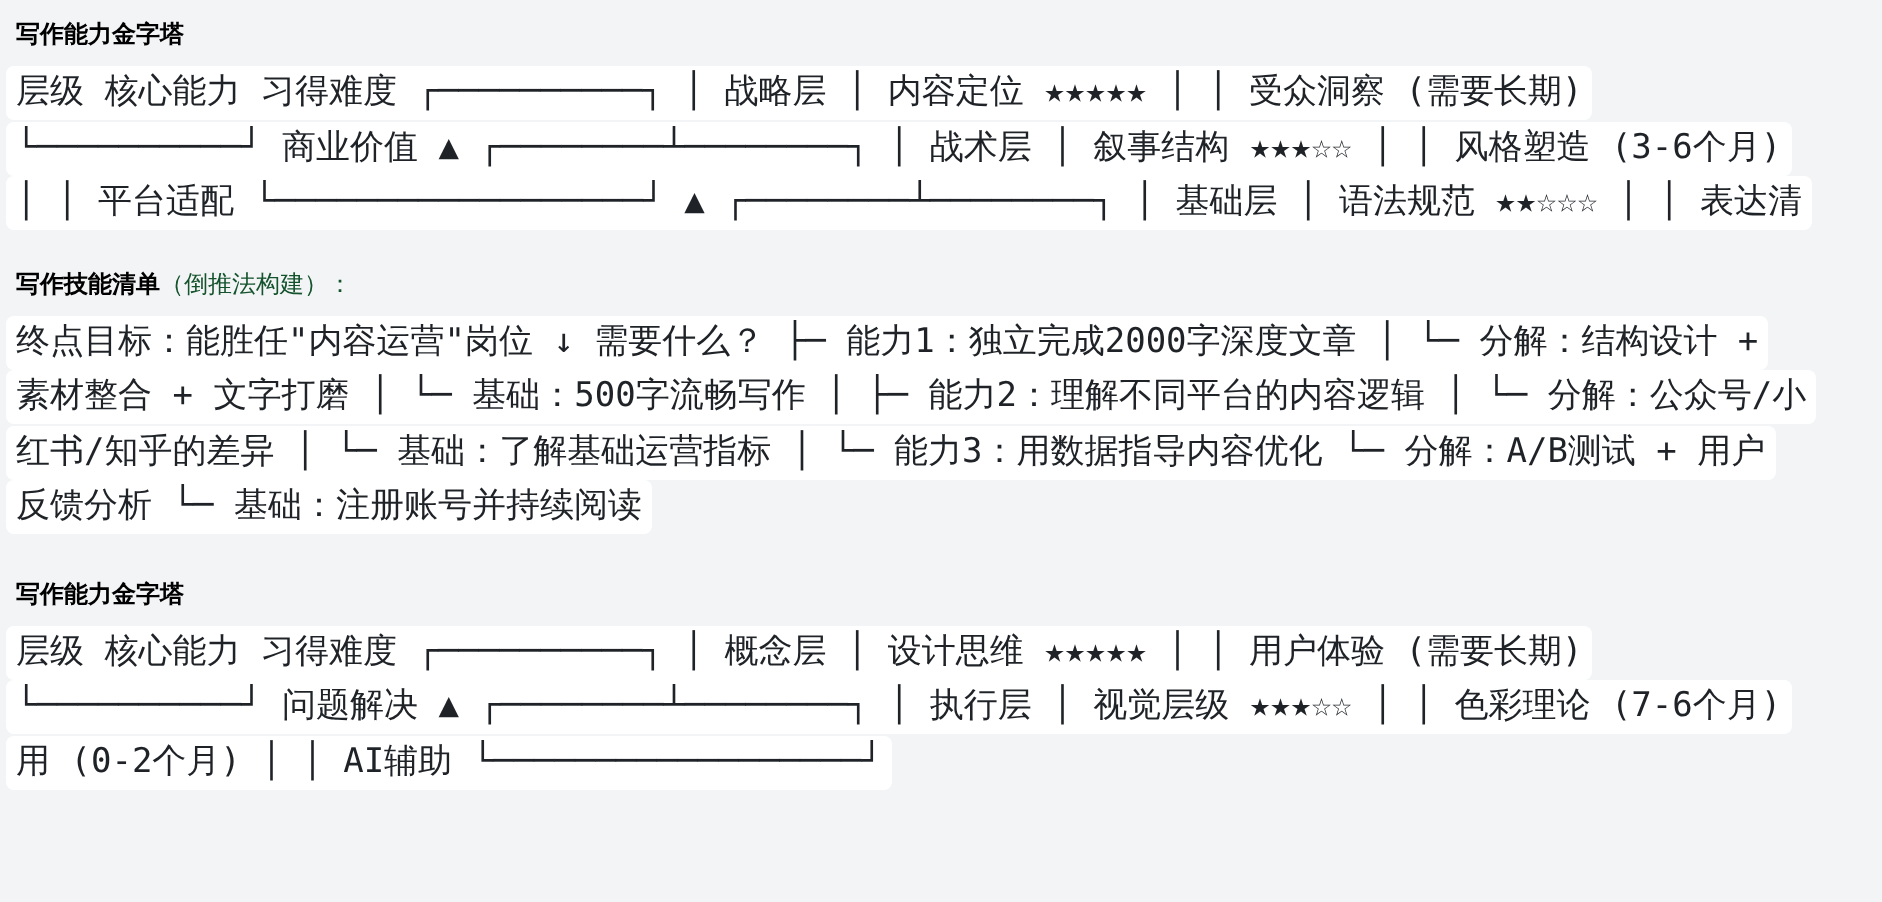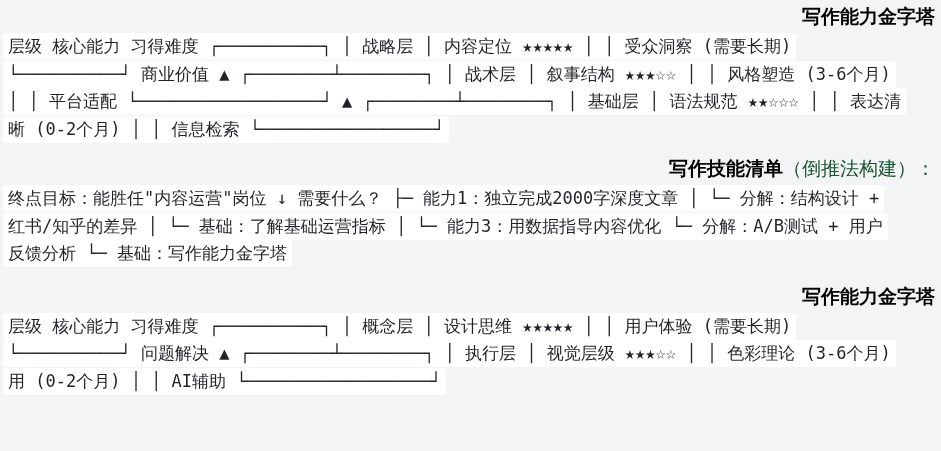--- a/index.html
+++ b/index.html
@@ -9,25 +9,24 @@
     height: 451px;
     background: #f3f4f6;
     overflow: hidden;
   }
   .doc {
     padding: 4px 6px 0 3px;
   }
   .sec-heading {
     margin: 15px 0 5px 5px;
     font-family: "Liberation Sans", "DejaVu Sans", sans-serif;
-    font-size: 19px;
+    font-size: 12px;
     line-height: 22px;
     color: #000000;
     white-space: pre;
-    text-align: right;
   }
   .sec-heading .h-bold { font-weight: 700; }
   .sec-heading .h-reg  { font-weight: 400; color: #14532d; }
   .section:first-child .sec-heading { margin-top: 2px; }
   .section-3 .sec-heading { margin-top: 18px; }
   .line {
     height: 27.5px;
     line-height: 27.5px;
     white-space: pre;
   }
@@ -43,30 +42,30 @@
 </head>
 <body>
 
 <div class="doc">
 
   <div class="section section-1">
     <div class="sec-heading"><span class="h-bold">写作能力金字塔</span><span class="h-reg"></span></div>
     <div class="line"><span class="hl">层级 核心能力 习得难度 ┌──────────┐ │ 战略层 │ 内容定位 ★★★★★ │ │ 受众洞察 (需要长期)</span></div>
     <div class="line"><span class="hl">└──────────┘ 商业价值 ▲ ┌────────┴────────┐ │ 战术层 │ 叙事结构 ★★★☆☆ │ │ 风格塑造 (3-6个月)</span></div>
     <div class="line"><span class="hl">│ │ 平台适配 └──────────────────┘ ▲ ┌────────┴────────┐ │ 基础层 │ 语法规范 ★★☆☆☆ │ │ 表达清</span></div>
-    <div class="line"><span class="hl">晰 (0-2个月) │ │ 信息检索 └─────────────────┘</span></div>
   </div>
 
   <div class="section section-2">
     <div class="sec-heading"><span class="h-bold">写作技能清单</span><span class="h-reg">（倒推法构建）：</span></div>
     <div class="line"><span class="hl">终点目标：能胜任"内容运营"岗位 ↓ 需要什么？ ├─ 能力1：独立完成2000字深度文章 │ └─ 分解：结构设计 +</span></div>
+    <div class="line"><span class="hl">素材整合 + 文字打磨 │ └─ 基础：500字流畅写作 │ ├─ 能力2：理解不同平台的内容逻辑 │ └─ 分解：公众号/小</span></div>
     <div class="line"><span class="hl">红书/知乎的差异 │ └─ 基础：了解基础运营指标 │ └─ 能力3：用数据指导内容优化 └─ 分解：A/B测试 + 用户</span></div>
-    <div class="line"><span class="hl">反馈分析 └─ 基础：写作能力金字塔</span></div>
+    <div class="line"><span class="hl">反馈分析 └─ 基础：注册账号并持续阅读</span></div>
   </div>
 
   <div class="section section-3">
     <div class="sec-heading"><span class="h-bold">写作能力金字塔</span><span class="h-reg"></span></div>
     <div class="line"><span class="hl">层级 核心能力 习得难度 ┌──────────┐ │ 概念层 │ 设计思维 ★★★★★ │ │ 用户体验 (需要长期)</span></div>
-    <div class="line"><span class="hl">└──────────┘ 问题解决 ▲ ┌────────┴────────┐ │ 执行层 │ 视觉层级 ★★★☆☆ │ │ 色彩理论 (3-6个月)</span></div>
+    <div class="line"><span class="hl">└──────────┘ 问题解决 ▲ ┌────────┴────────┐ │ 执行层 │ 视觉层级 ★★★☆☆ │ │ 色彩理论 (7-6个月)</span></div>
     <div class="line"><span class="hl">用 (0-2个月) │ │ AI辅助 └──────────────────┘</span></div>
   </div>
 
 </div>
 
 </body></html>

